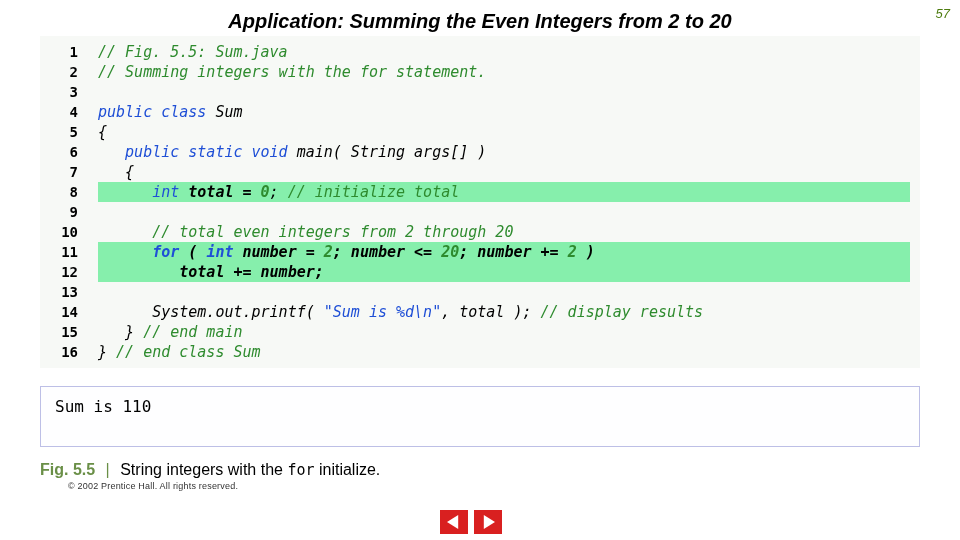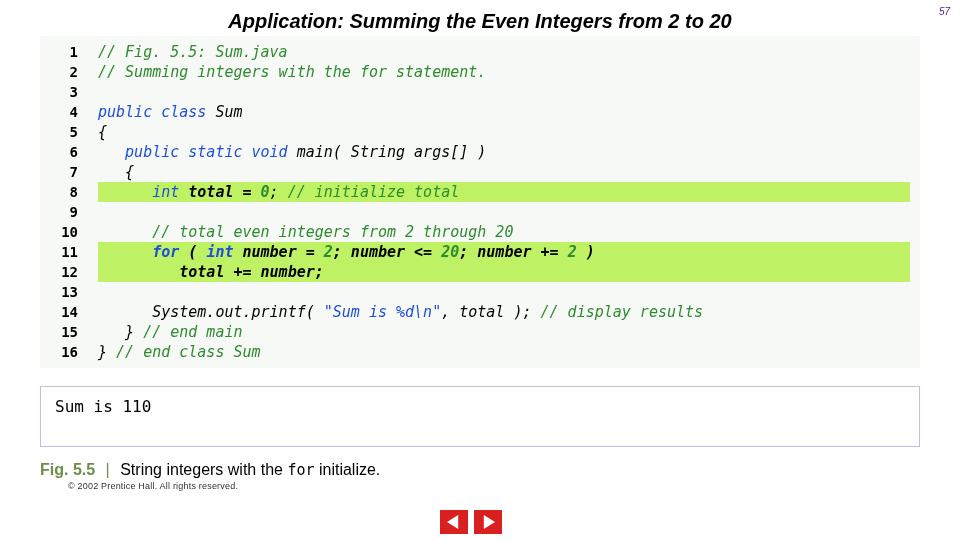--- a/index.html
+++ b/index.html
@@ -9,22 +9,22 @@
     height: 540px;
     background: #ffffff;
     font-family: Arial, Helvetica, sans-serif;
     overflow: hidden;
     position: relative;
   }
   .page-num {
     position: absolute;
     top: 6px;
     right: 10px;
-    font-size: 10px;
-    color: #4c1d95;
+    font-size: 13px;
+    color: #4d7c0f;
     font-style: italic;
   }
   .title {
     text-align: center;
     font-weight: bold;
     font-style: italic;
     font-size: 20px;
     margin-top: 10px;
     margin-bottom: 3px;
   }
@@ -54,21 +54,21 @@
     flex: 1 1 auto;
     font-style: italic;
   }
   
   .cmt { color: #2e8b2e; } 
   .kw  { color: #1f4fd6; } 
   .num { color: #2e8b2e; } 
   .str { color: #1f4fd6; } 
   .bold { font-weight: bold; }
   .hl {
-    background: #bef264;
+    background: #86efac;
   }
   .output-box {
     margin: 18px 40px 0 40px;
     border: 1px solid #bdbfe6;
     background: #fefeff;
     font-family: "Lucida Console", "Consolas", monospace;
     font-size: 16px;
     padding: 10px 18px 30px 14px;
   }
   .figure-caption {

